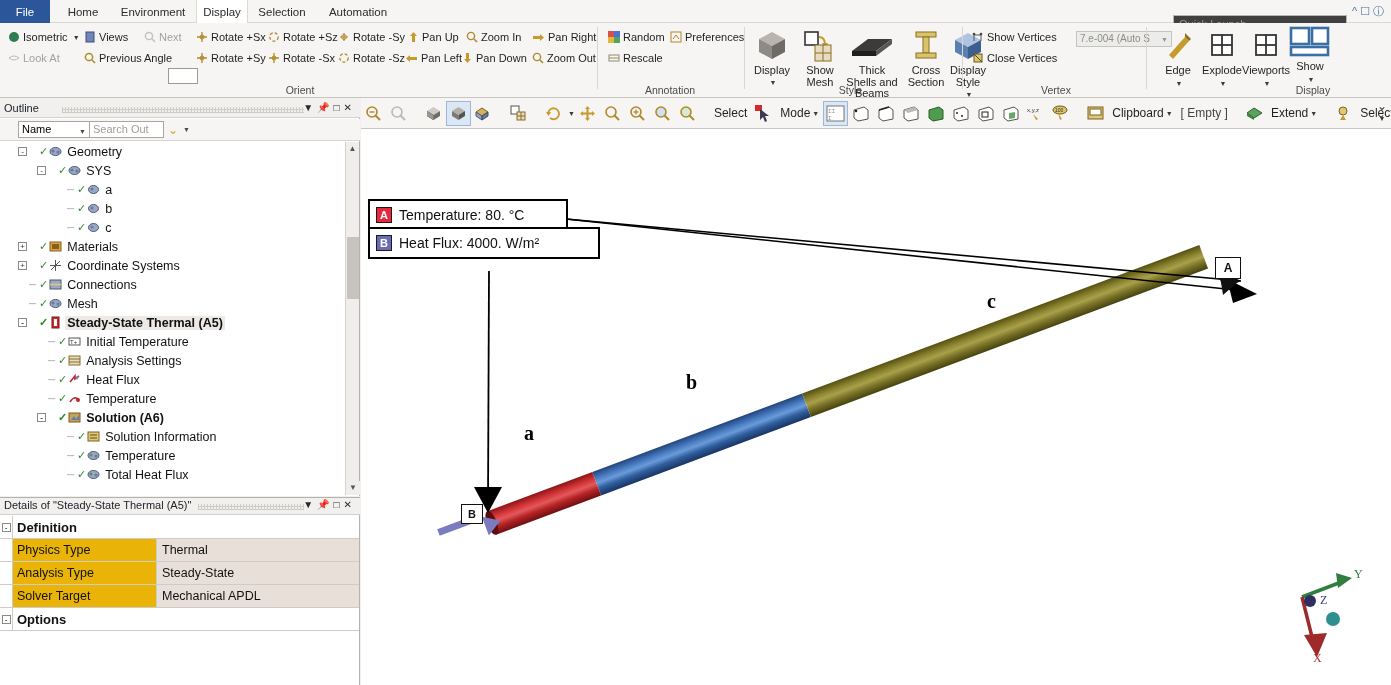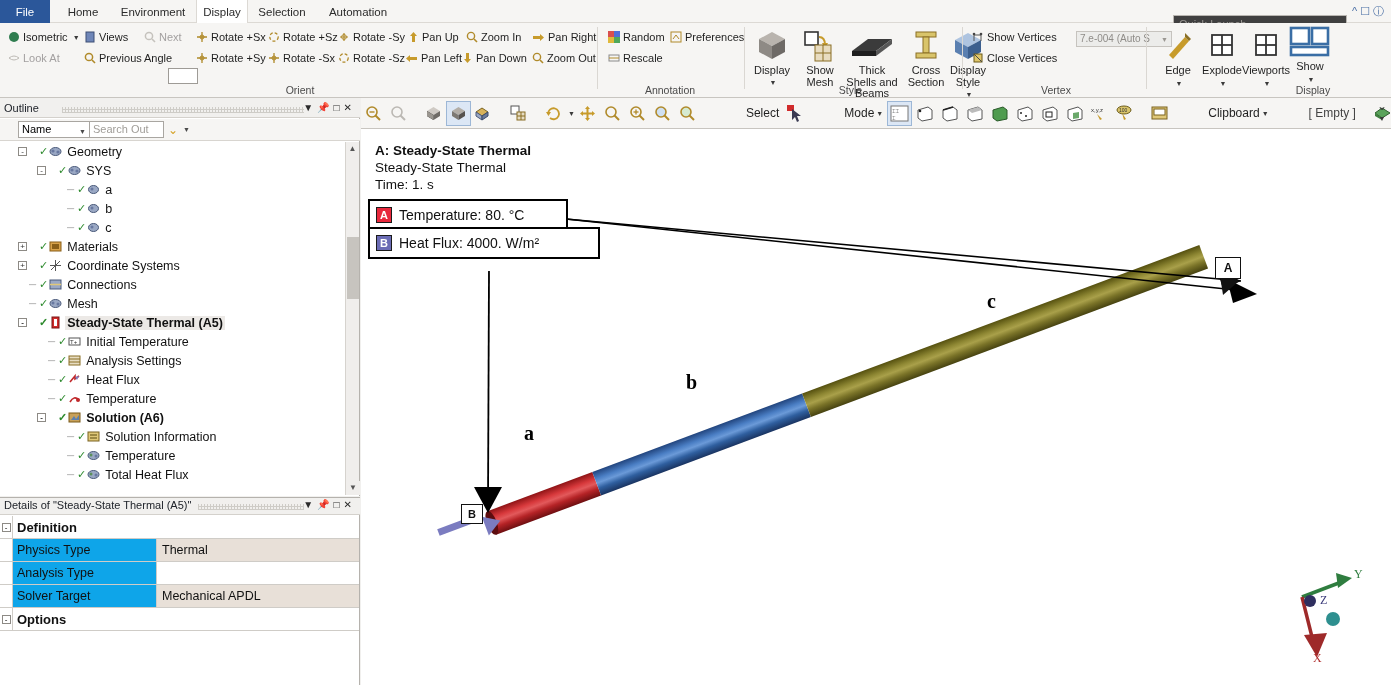--- a/index.html
+++ b/index.html
@@ -193,42 +193,42 @@
     width: 9px; height: 9px; border: 1px solid #8d8a85; background: #fff;
     font-size: 8px; line-height: 7px; text-align: center;
   }
   .dhdr-text {
     flex: 1; display: flex; align-items: center; padding-left: 4px;
     font-weight: bold; font-size: 13px; color: #111;
   }
   .dkey {
     width: 144px; flex: 0 0 auto; display: flex; align-items: center;
     padding-left: 4px; font-size: 12.5px; color: #111;
-    border-right: 1px solid #cfccc7; background: #0ea5e9;
+    border-right: 1px solid #cfccc7; background: #eab308;
   }
   .dval {
     flex: 1; display: flex; align-items: center; padding-left: 5px;
     font-size: 12.5px; color: #111; background: #e8e0d8;
   }
 
   
   .gtoolbar {
     position: absolute; left: 361px; top: 98px; width: 1030px; height: 31px;
     background: #f6f5f3; border-bottom: 1px solid #c8c5c0;
     display: flex; align-items: center;
   }
   .gsep { width: 1px; height: 22px; background: #d5d2cd; margin: 0 5px; }
   .gbtn {
     width: 25px; height: 25px; display: flex; align-items: center;
     justify-content: center; cursor: default; flex: 0 0 auto;
   }
   .gbtn.on { background: #dce7f5; border: 1px solid #9db7d6; }
   .gtext {
     font-size: 12px; color: #1f1f1f; padding: 0 4px; white-space: nowrap;
-    display: flex; align-items: center; cursor: default; margin-left: 32px;
+    display: flex; align-items: center; cursor: default;
   }
   .dcaret { font-size: 7px; margin-left: 2px; color: #3a3a3a; }
   .gchev {
     position: absolute; right: 4px; top: 3px;
     font-size: 12px; color: #3a3a3a; line-height: 11px; text-align: center;
   }
 
   
   #viewport {
     position: absolute; left: 361px; top: 129px; width: 1030px; height: 556px;
@@ -841,20 +841,21 @@
           <div class="dhdr-text">Definition</div>
         </div>
         <div class="drow">
           <div class="dcell-exp"></div>
           <div class="dkey">Physics Type</div>
           <div class="dval">Thermal</div>
         </div>
         <div class="drow">
           <div class="dcell-exp"></div>
           <div class="dkey">Analysis Type</div>
+          <div class="dval">Steady-State</div>
         </div>
         <div class="drow">
           <div class="dcell-exp"></div>
           <div class="dkey">Solver Target</div>
           <div class="dval">Mechanical APDL</div>
         </div>
         <div class="drow hdr">
           <div class="dcell-exp">
             <span class="sq">-</span>
           </div>
@@ -1106,25 +1107,20 @@
       <polygon points="127,384 113,358 141,358" fill="#000"></polygon>
 
       <g>
         <rect x="76" y="393" width="40" height="7" fill="#7b7cc0" transform="rotate(-20.5 96 396)"></rect>
         <polygon points="124,385 124,405 140,395" fill="#7b7cc0" transform="rotate(-20.5 130 395)"></polygon>
       </g>
 
       <polygon points="878,152 858,140 862,166" fill="#111"></polygon>
     </svg>
 
-    <div class="vp-title">
-      <div class="b">A: Steady-State Thermal</div>
-      <div>Steady-State Thermal</div>
-      <div>Time: 1. s</div>
-    </div>
 
     <div class="legend-box" style="left:7px;top:70px;width:200px;height:32px;">
       <span class="lg-sq" id="lg-a" style="background: rgb(232, 40, 60);">A</span>
       <span>Temperature: 80. °C</span>
     </div>
     <div class="legend-box" style="left:7px;top:98px;width:232px;height:32px;">
       <span class="lg-sq" id="lg-b" style="background: rgb(107, 108, 181);">B</span>
       <span>Heat Flux: 4000. W/m²</span>
     </div>
 

